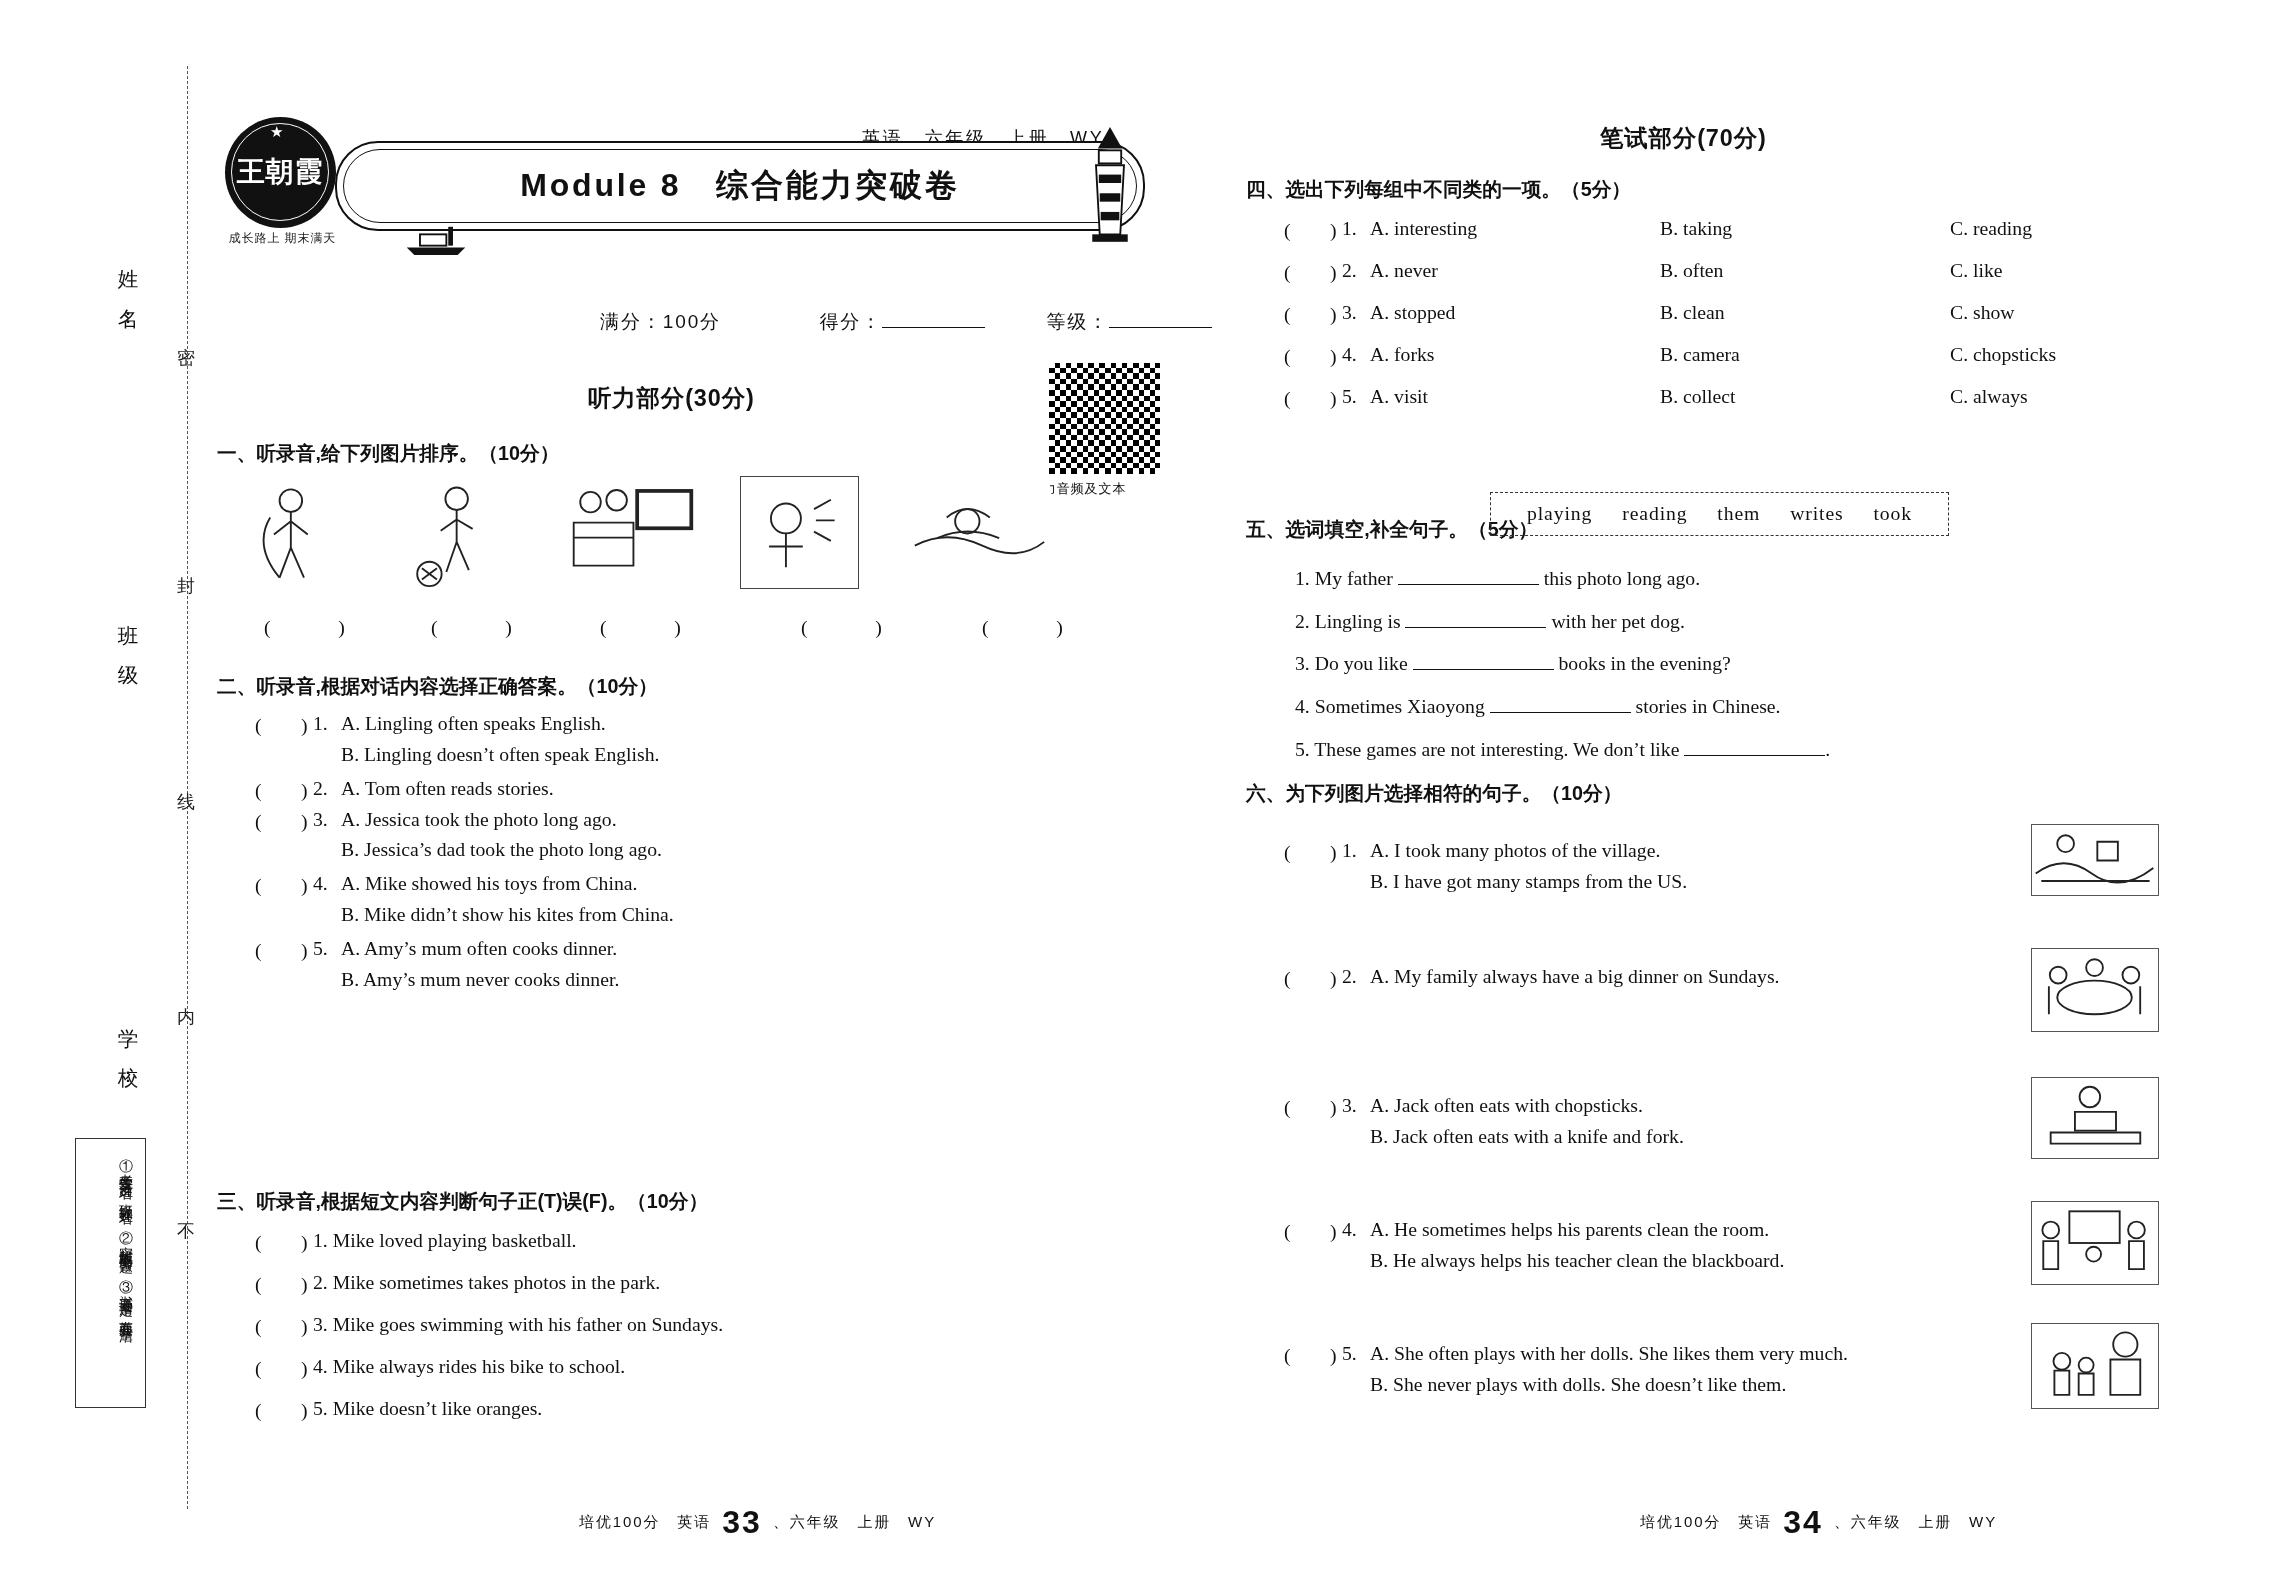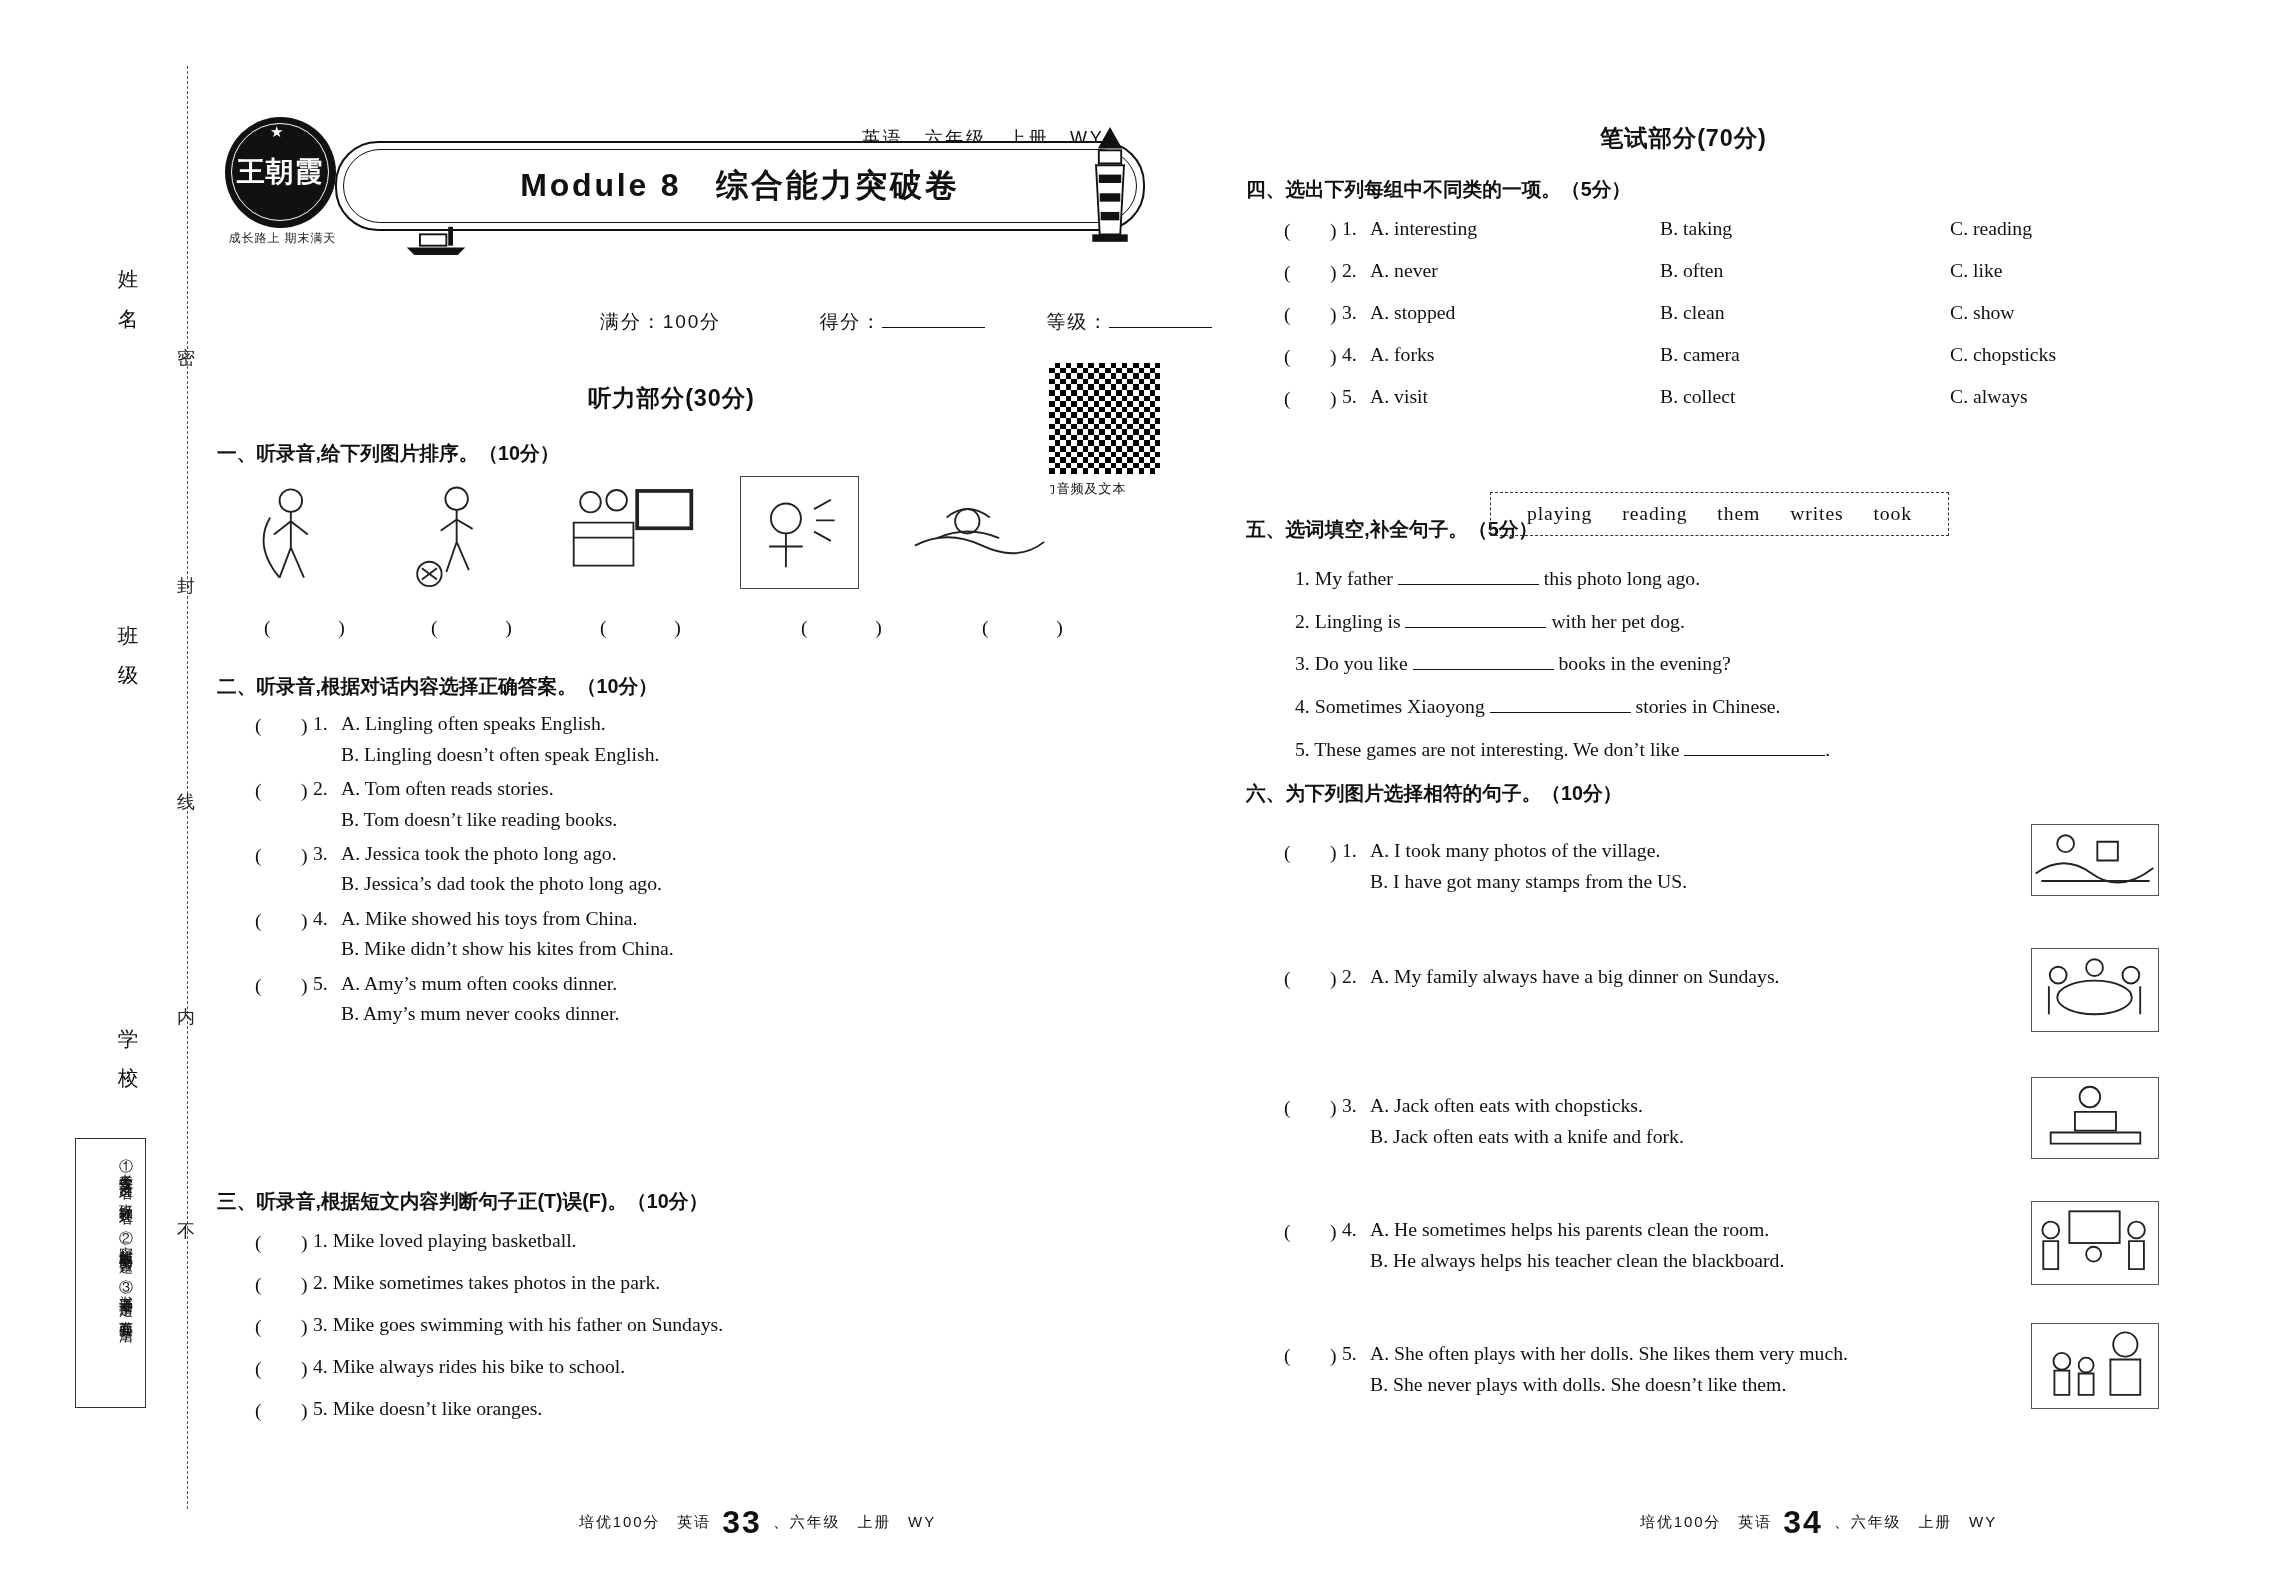--- a/index.html
+++ b/index.html
@@ -268,21 +268,20 @@
       <div class="en" style="width:28px;">1.</div>
       <div class="en">A. Lingling often speaks English.</div>
     </div>
     <div class="en" style="margin:1.9px 0 11.2px 86px;">B. Lingling doesn’t often speak English.</div>
 
     <div class="item-row" style="margin-bottom:3.7px;">
       <div class="brk">(　　)</div>
       <div class="en" style="width:28px;">2.</div>
       <div class="en">A. Tom often reads stories.</div>
     </div>
-    <div class="en" style="margin:1.9px 0 11.2px 86px;">B. Tom doesn’t like reading books.</div>
 
     <div class="item-row" style="margin-bottom:3.7px;">
       <div class="brk">(　　)</div>
       <div class="en" style="width:28px;">3.</div>
       <div class="en">A. Jessica took the photo long ago.</div>
     </div>
     <div class="en" style="margin:1.9px 0 11.2px 86px;">B. Jessica’s dad took the photo long ago.</div>
 
     <div class="item-row" style="margin-bottom:3.7px;">
       <div class="brk">(　　)</div>

